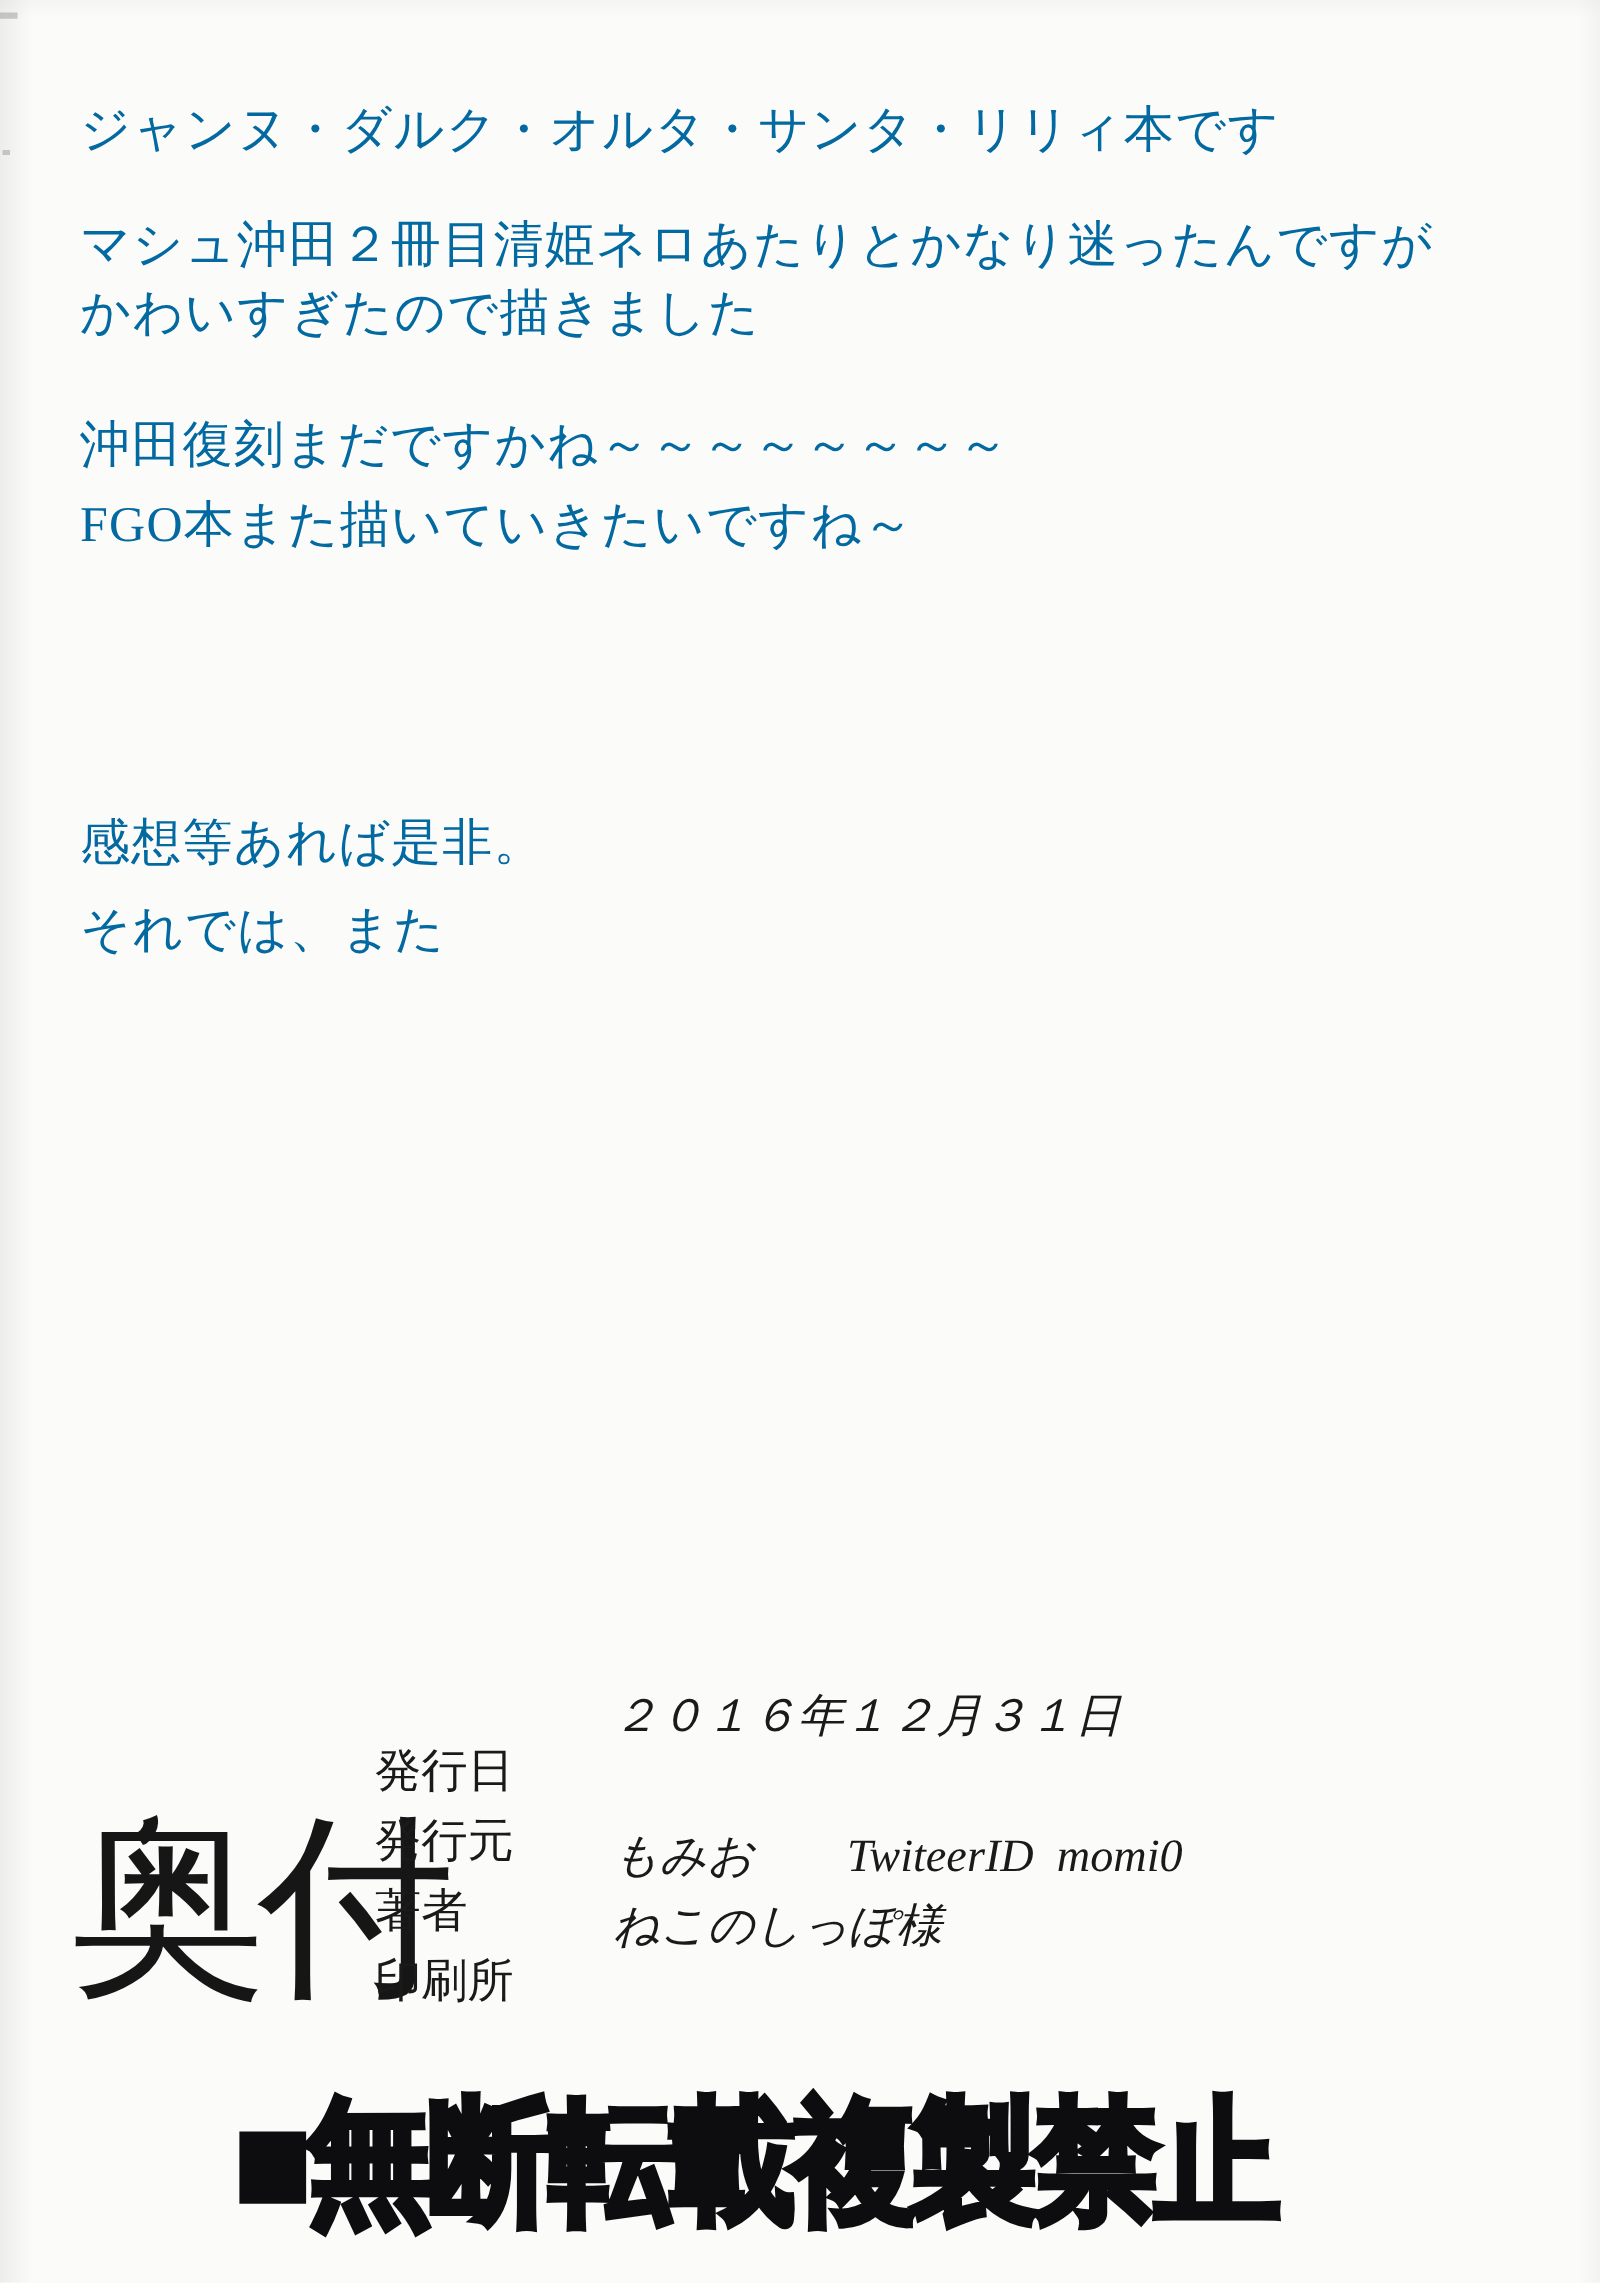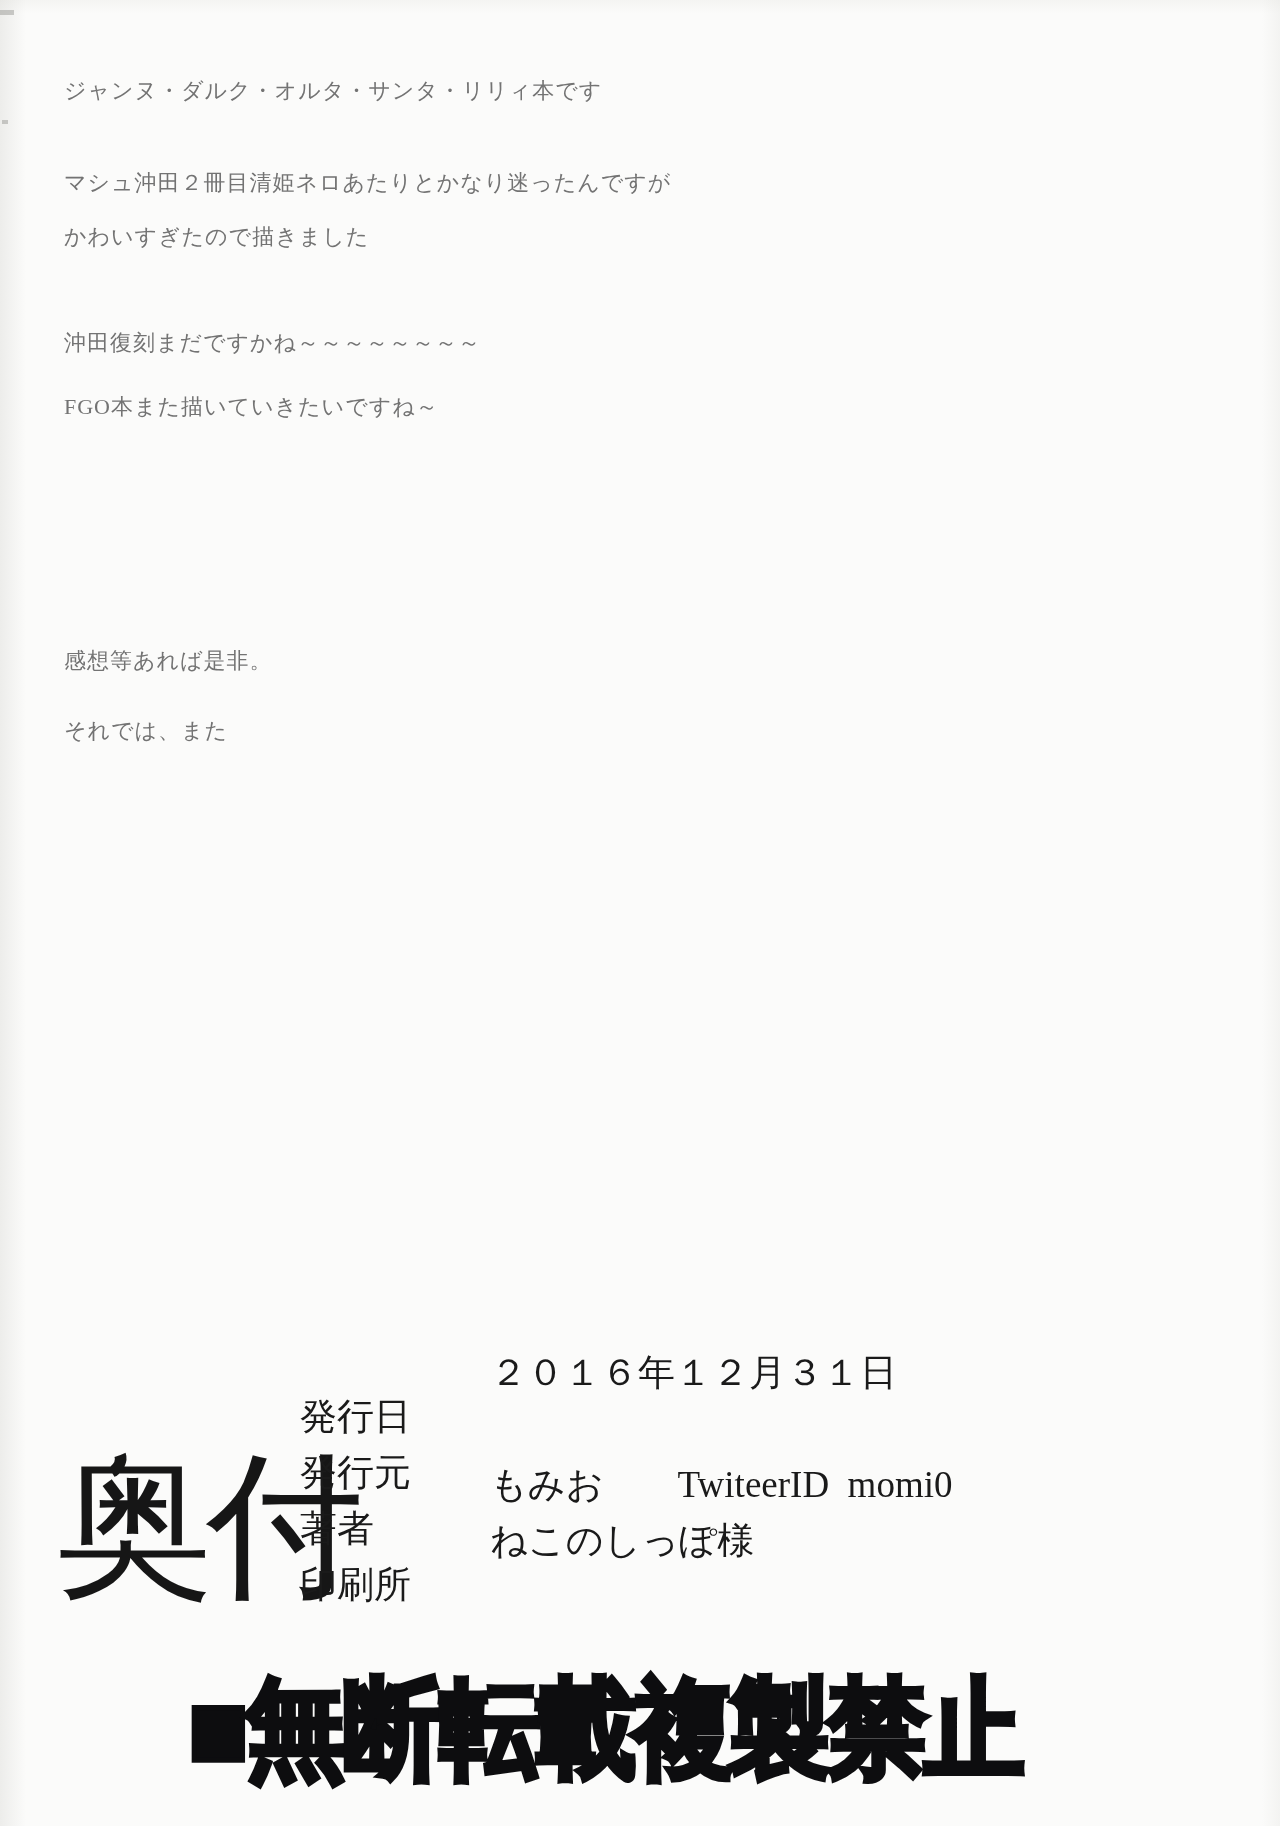--- a/index.html
+++ b/index.html
@@ -13,24 +13,24 @@
       linear-gradient(270deg, rgba(225,225,222,0.30) 0px, rgba(252,252,251,0) 18px),
       linear-gradient(180deg, rgba(228,228,225,0.30) 0px, rgba(252,252,251,0) 14px),
       #fbfbfa;
     font-family: "Liberation Serif", "DejaVu Serif", serif;
     color: #1c1c1c;
     overflow: hidden;
   }
   .line {
     position: absolute;
     left: 64px;
-    font-size: 22px;
+    font-size: 40px;
     letter-spacing: 1px;
     white-space: nowrap;
-    color: #737373;
+    color: #0369a1;
     text-align: center;
   }
   .l1 { top: 76px; }
   .l2 { top: 168px; }
   .l3 { top: 222px; }
   .l4 { top: 328px; }
   .l5 { top: 392px; }
   .l6 { top: 646px; }
   .l7 { top: 716px; }
 
@@ -57,20 +57,21 @@
     color: #1a1a1a;
     white-space: nowrap;
   }
   .colophon-row .label {
     width: 190px;
     flex: 0 0 190px;
     margin-top: 44px;
   }
   .colophon-row .value {
     white-space: pre;
+    font-style: italic;
   }
   .notice {
     position: absolute;
     left: 188px;
     top: 1658px;
     font-family: "Liberation Sans", "DejaVu Sans", sans-serif;
     font-weight: 900;
     font-size: 100px;
     letter-spacing: -3px;
     color: #0d0d0f;

